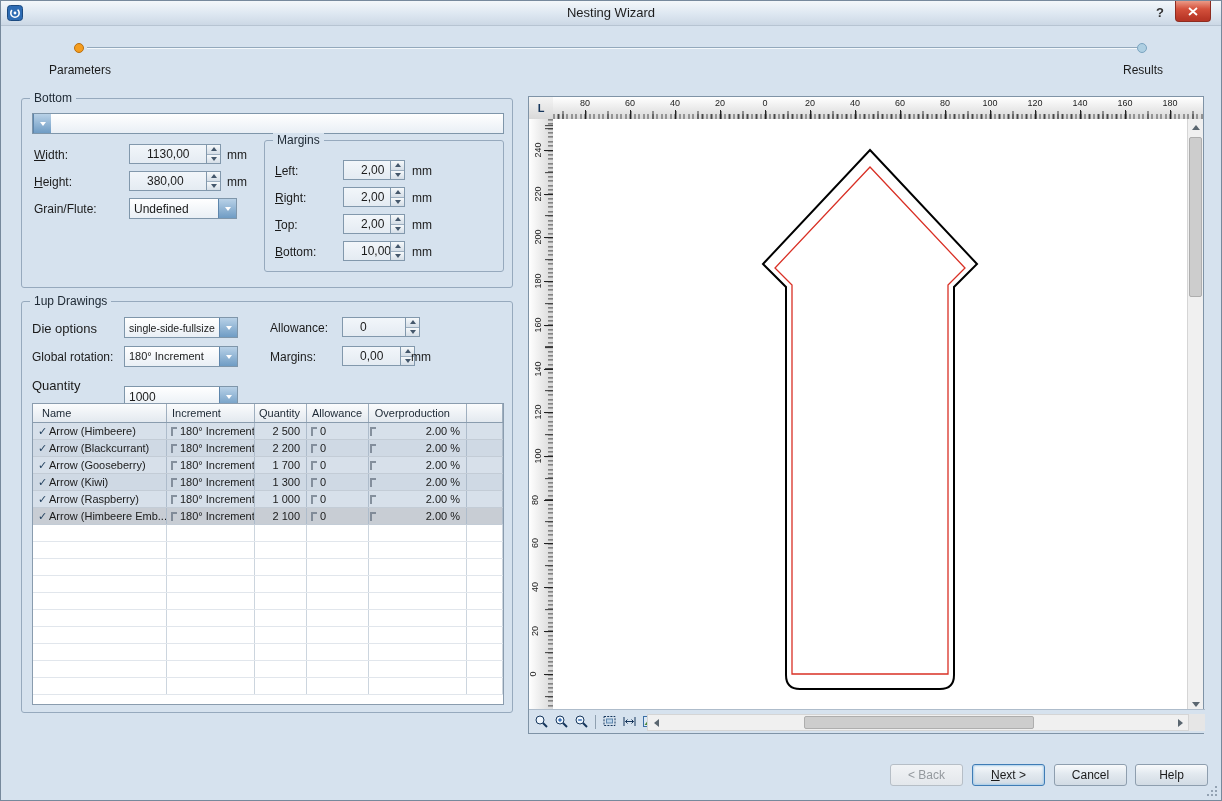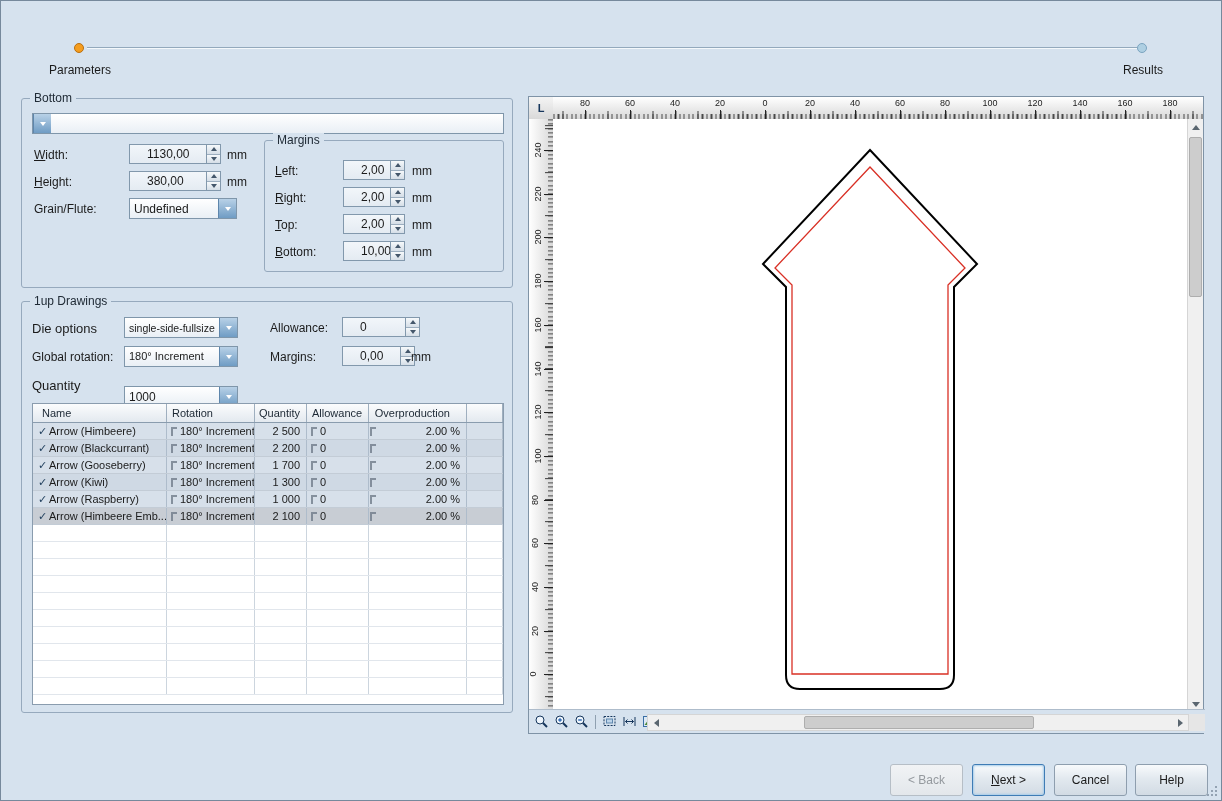--- a/index.html
+++ b/index.html
@@ -102,35 +102,51 @@
   .t-lf{width:0;height:0;border-top:4px solid transparent;border-bottom:4px solid transparent;border-right:5px solid #5a6670}
   .t-rt{width:0;height:0;border-top:4px solid transparent;border-bottom:4px solid transparent;border-left:5px solid #5a6670}
 
   .bottombar{position:absolute;left:0;bottom:0;width:676px;height:23px;background:#d6e2ee;border-top:1px solid #aebccb}
   .toolbar{position:absolute;left:2px;top:2px;height:19px;display:flex;align-items:center;gap:3px;padding-left:2px}
   .tbicon{width:17px;height:17px;display:flex;align-items:center;justify-content:center}
   .tbsep{width:1px;height:14px;background:#8fa0b0;margin:0 2px}
   .sb-corner{position:absolute;right:0;bottom:2px;width:16px;height:17px;background:#e6e6e6}
 
   
-  .btn{position:absolute;top:763px;width:73px;height:32px;box-sizing:border-box;border:1px solid #8e9eae;border-radius:3px;
+  .btn{position:absolute;top:763px;width:73px;height:22px;box-sizing:border-box;border:1px solid #8e9eae;border-radius:3px;
     background:linear-gradient(#f8fafc,#e2e9ef 45%,#d2dbe4);display:flex;align-items:center;justify-content:center;
     font-size:12px;color:#1b1b1b;cursor:default}
   .btn.disabled{color:#94999e;border-color:#b6bec6;background:linear-gradient(#f1f3f5,#e3e7eb)}
   .btn.default{border-color:#3f7cb5;box-shadow:inset 0 0 2px 1px #a9cdea}
 
   .grip{position:absolute;right:4px;bottom:4px;width:12px;height:12px}
   .grip i{position:absolute;left:10px;top:10px;width:2px;height:2px;background:#93a2b2;
     box-shadow:0 0 0 #93a2b2,-4px 0 0 #93a2b2,-8px 0 0 #93a2b2,0 -4px 0 #93a2b2,-4px -4px 0 #93a2b2,0 -8px 0 #93a2b2}
 </style>
 </head>
 <body>
 
 <div class="window">
 
+  <div class="titlebar">
+    <span class="appicon">
+      <svg width="16" height="16">
+          <rect x="0.5" y="0.5" width="15" height="15" rx="3" fill="#2d6cb4" stroke="#1b4a80"></rect>
+      <circle cx="8" cy="8" r="4.2" fill="none" stroke="#ffffff" stroke-width="1.6" stroke-dasharray="16 6"></circle>
+      <circle cx="8" cy="8" r="1.4" fill="#ffffff"></circle>
+        </svg>
+    </span>
+    <span class="title">Nesting Wizard</span>
+    <span class="helpbtn">?</span>
+    <span class="closebtn">
+      <svg width="10" height="9">
+          <path d="M1 1 L9 8 M9 1 L1 8" stroke="#ffffff" stroke-width="1.8"></path>
+        </svg>
+    </span>
+  </div>
 
   <i class="dot orange abs" style="left:73px;top:42px"></i>
   <i class="track"></i>
   <i class="dot blue abs" style="left:1136px;top:42px"></i>
   <span class="steplbl" style="left:46px;top:62px;width:66px">Parameters</span>
   <span class="steplbl" style="left:1112px;top:62px;width:60px">Results</span>
 
   <div class="group" style="left:20px;top:97px;width:492px;height:190px">
     <span class="glabel">Bottom</span>
 
@@ -285,21 +301,21 @@
     <div class="combo" style="left:102px;top:84px;width:114px">
       <span class="combo-val">1000</span>
       <span class="combo-btn">
           <i class="tw"></i>
         </span>
     </div>
 
     <div class="table">
       <div class="thead">
         <span class="cell c-name">Name</span>
-        <span class="cell c-rot">Rotation</span>
+        <span class="cell c-rot">Increment</span>
         <span class="cell c-qty">Quantity</span>
         <span class="cell c-allow">Allowance</span>
         <span class="cell c-over">Overproduction</span>
         <span class="cell c-fill"></span>
       </div>
       <div id="table-body">
           <div class="trow r0">
             <span class="cell c-name">
               <span class="chk">✓</span>
               <span>Arrow (Himbeere)</span>

